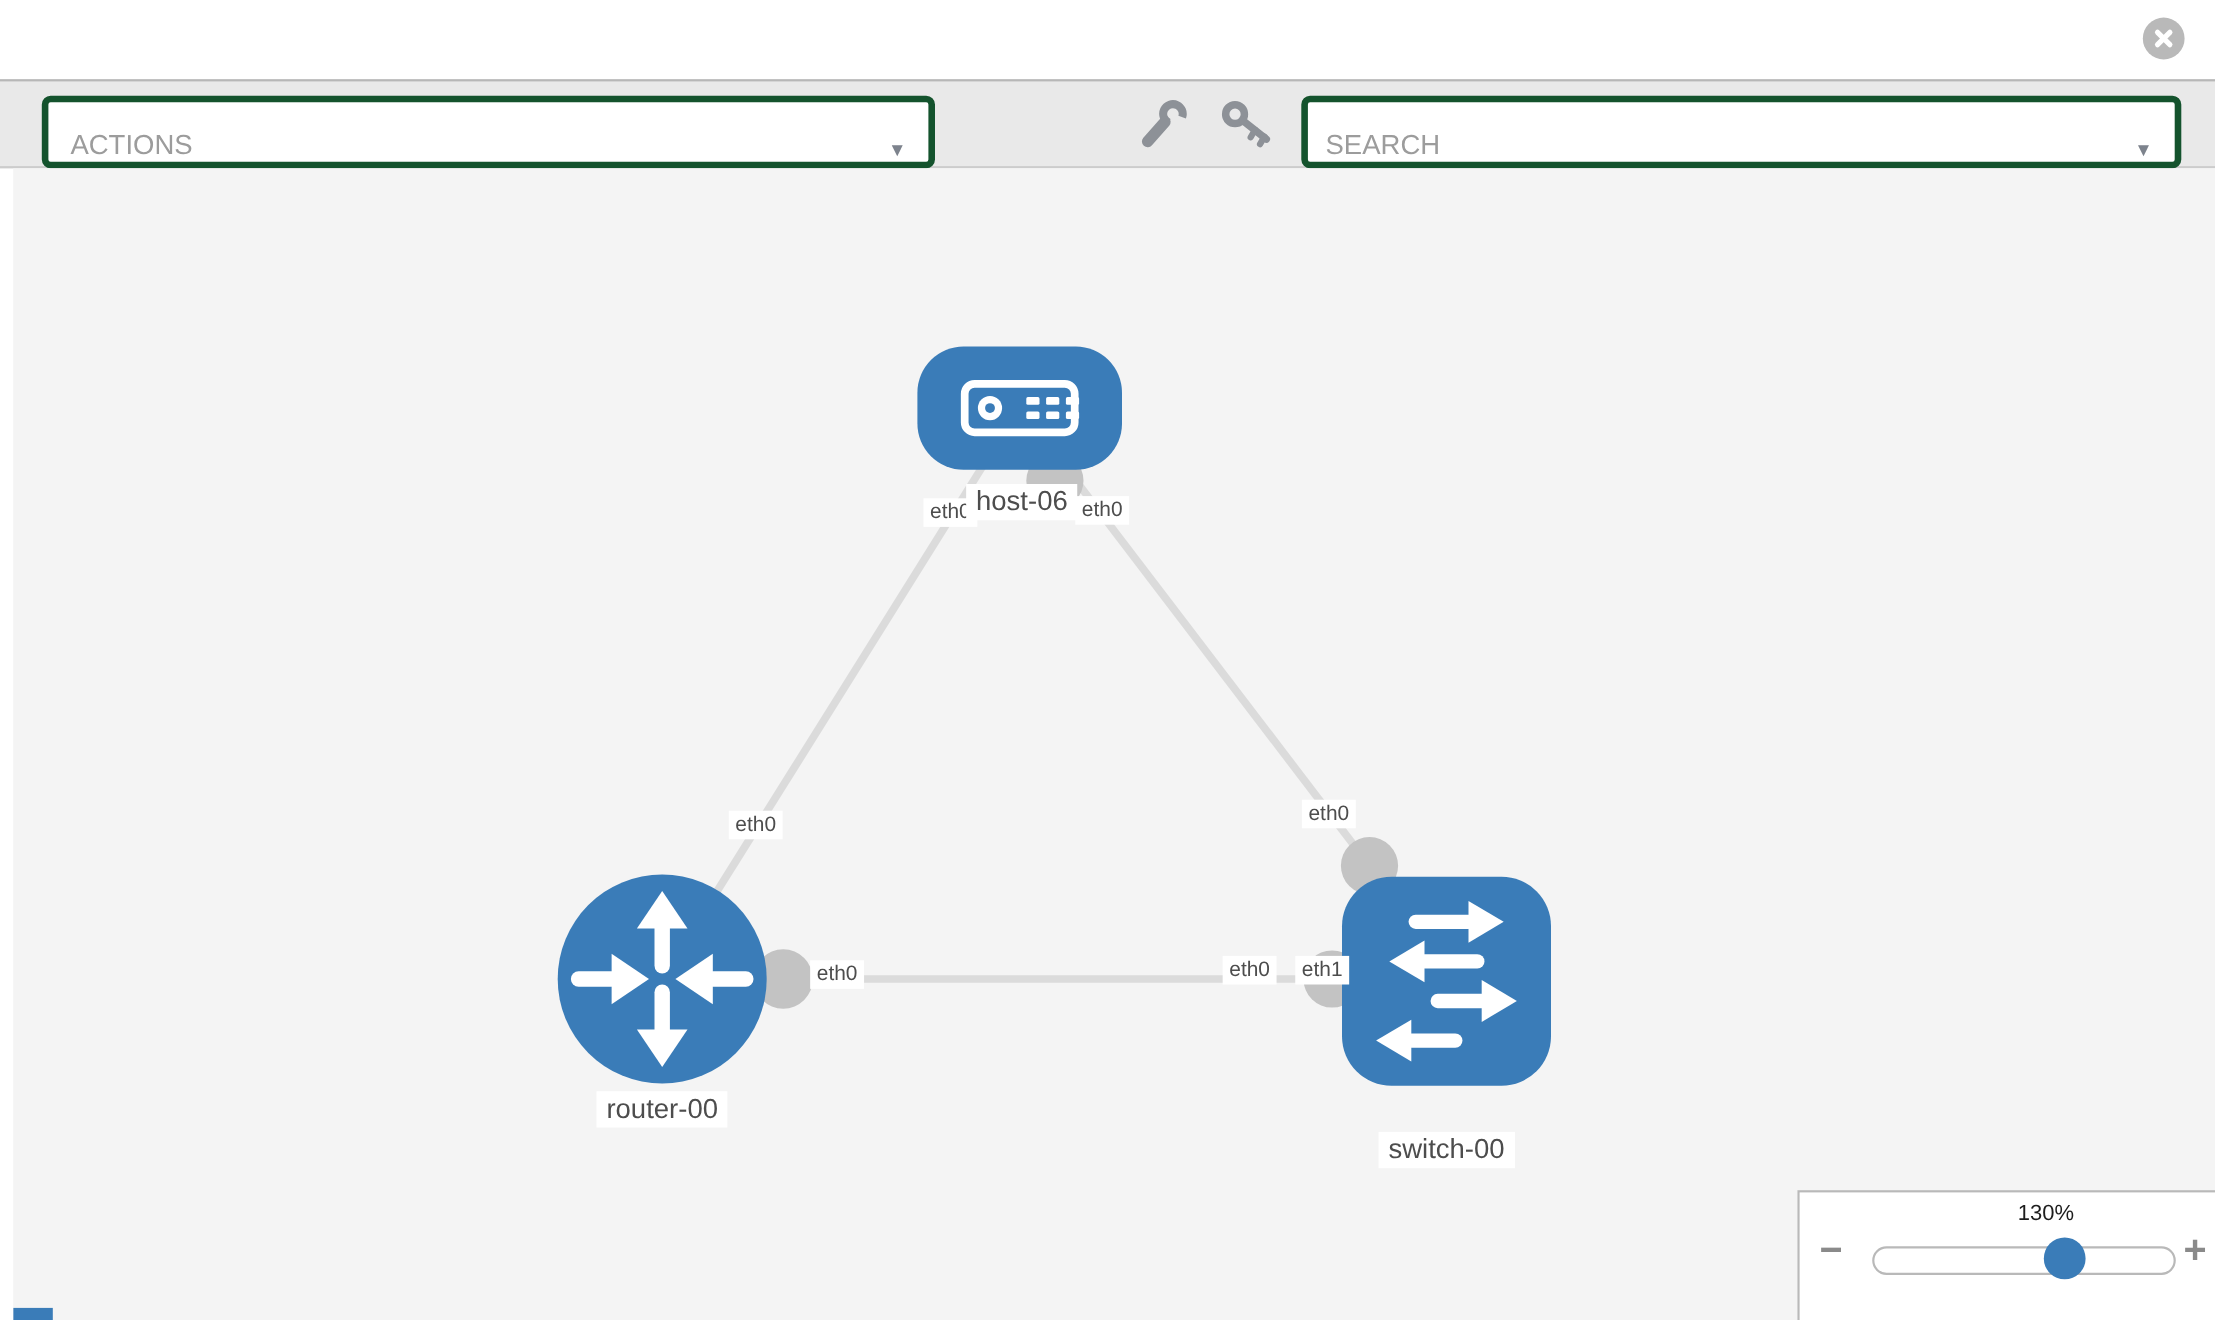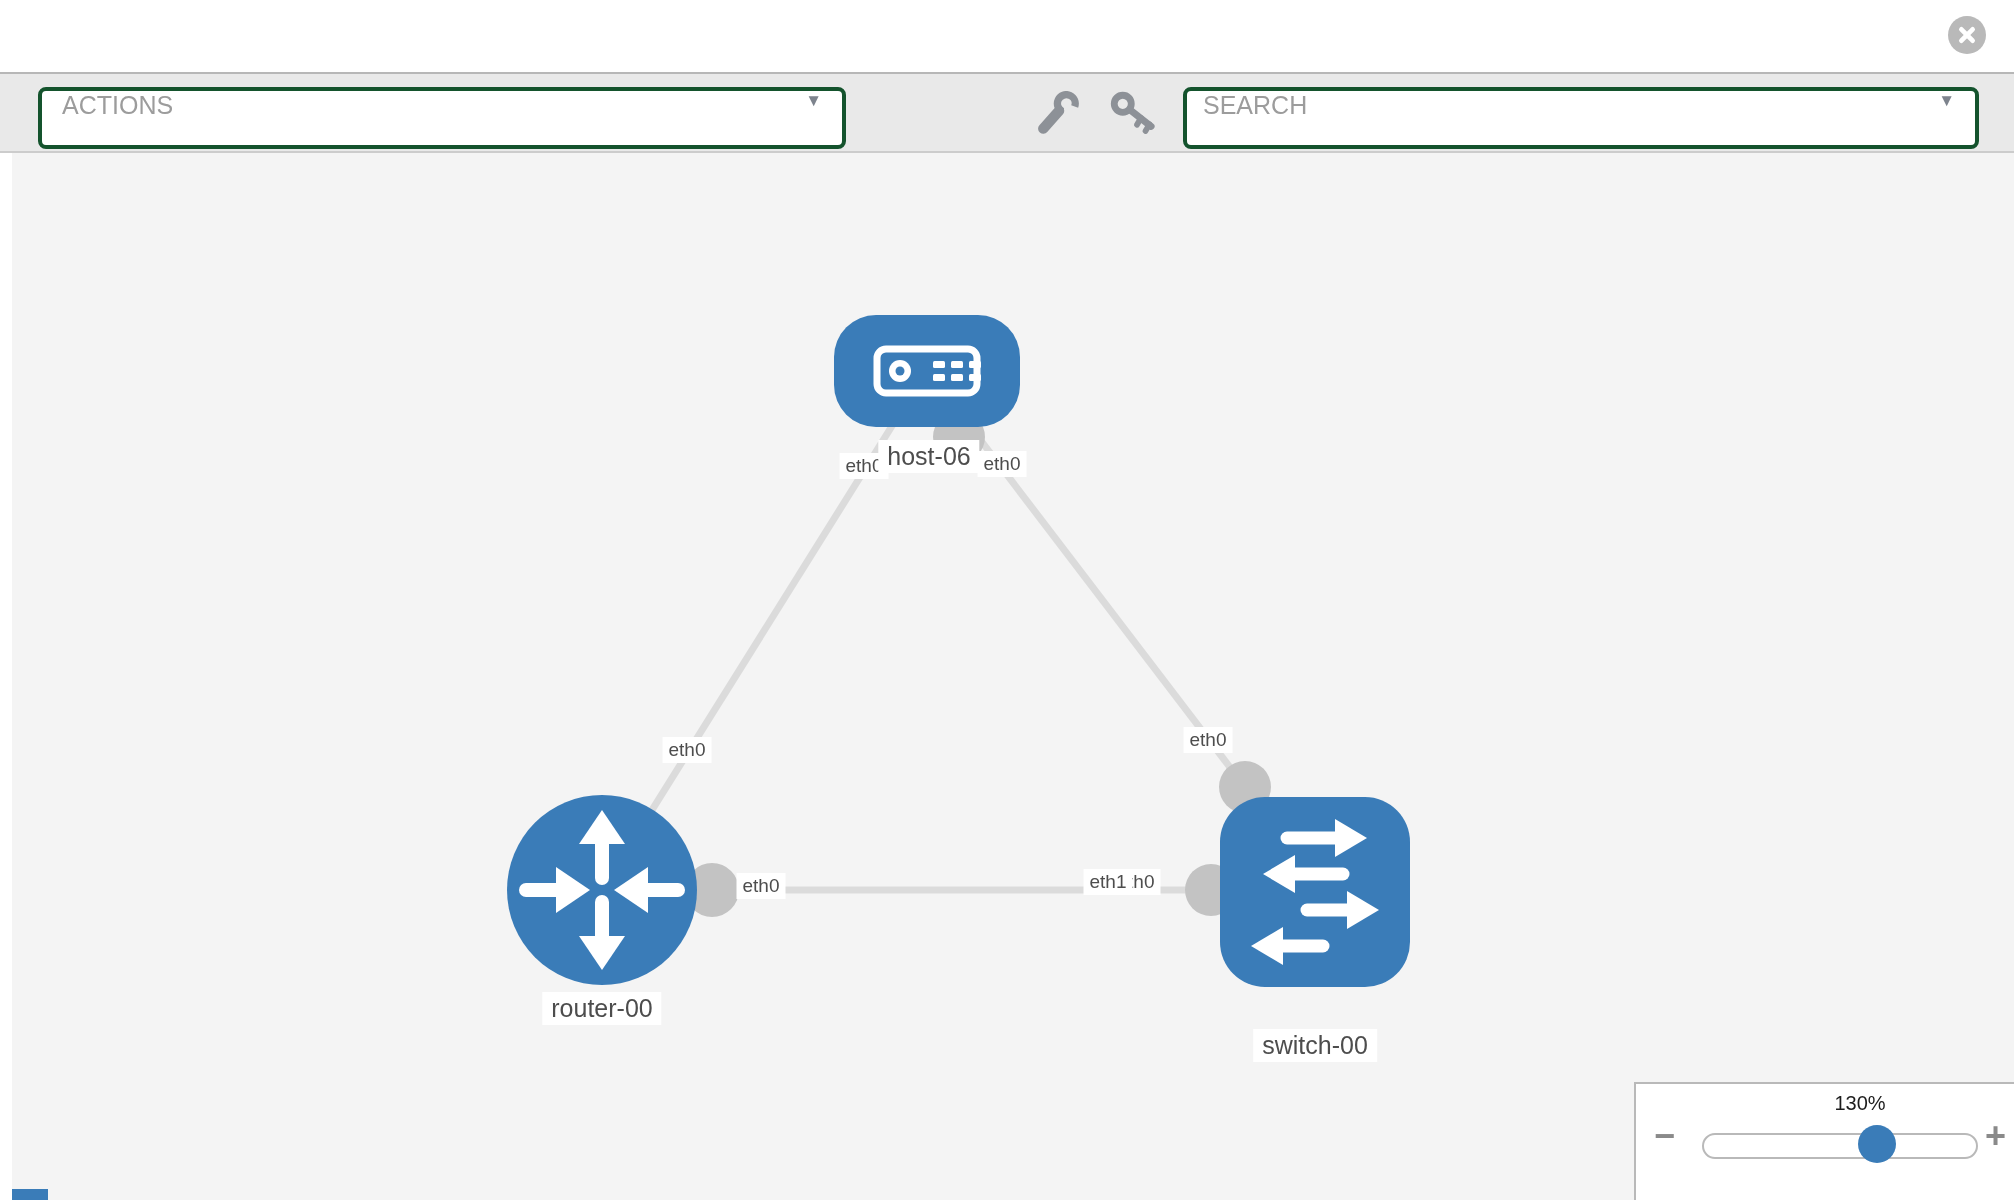--- a/index.html
+++ b/index.html
@@ -22,22 +22,22 @@
     cursor:pointer;
   }
   
   .toolbar{
     position:absolute;top:72px;left:0;width:2014px;height:77px;
     background:var(--toolbar-bg);
     border-top:2px solid #b7b7b7;border-bottom:2px solid #cccccc;
   }
   .select{
     position:absolute;top:13px;height:54px;background:#ffffff;
-    border:4px solid #14532d;border-radius:8px;
-    display:flex;align-items:flex-start;justify-content:space-between;
+    border:6px solid #14532d;border-radius:8px;
+    display:flex;align-items:flex-end;justify-content:space-between;
     padding:0 20px;box-sizing:content-box;
   }
   .select .sel-label{font-size:25px;color:var(--muted-text);}
   .select .caret{font-size:17px;color:#7d838d;}
   .select.actions{left:38px;width:760px;}
   .select.search{left:1183px;width:752px;padding-left:16px;}
   .tool-btn{
     position:absolute;top:10px;width:58px;height:60px;
     display:flex;align-items:center;justify-content:center;cursor:pointer;
   }
@@ -187,21 +187,21 @@
       </g>
     </g>
   </svg>
 
   <div class="chip iface" style="left:852px;top:300px;">eth0</div>
   <div class="chip iface" style="left:990px;top:298px;">eth0</div>
   <div class="chip iface" style="left:675px;top:584px;">eth0</div>
   <div class="chip iface" style="left:1196px;top:574px;">eth0</div>
   <div class="chip iface" style="left:749px;top:720px;">eth0</div>
   <div class="chip iface" style="left:1124px;top:716px;">eth0</div>
-  <div class="chip iface" style="left:1096px;top:716px;">eth1</div>
+  <div class="chip iface" style="left:1190px;top:716px;">eth1</div>
 
   <div class="chip nodename" style="left:917px;top:287px;">host-06</div>
   <div class="chip nodename" style="left:590px;top:839px;">router-00</div>
   <div class="chip nodename" style="left:1303px;top:876px;">switch-00</div>
 
   <div class="zoom-panel">
     <div class="zoom-value">130%</div>
     <div class="zoom-minus">−</div>
     <div class="zoom-track"></div>
     <div class="zoom-thumb"></div>

